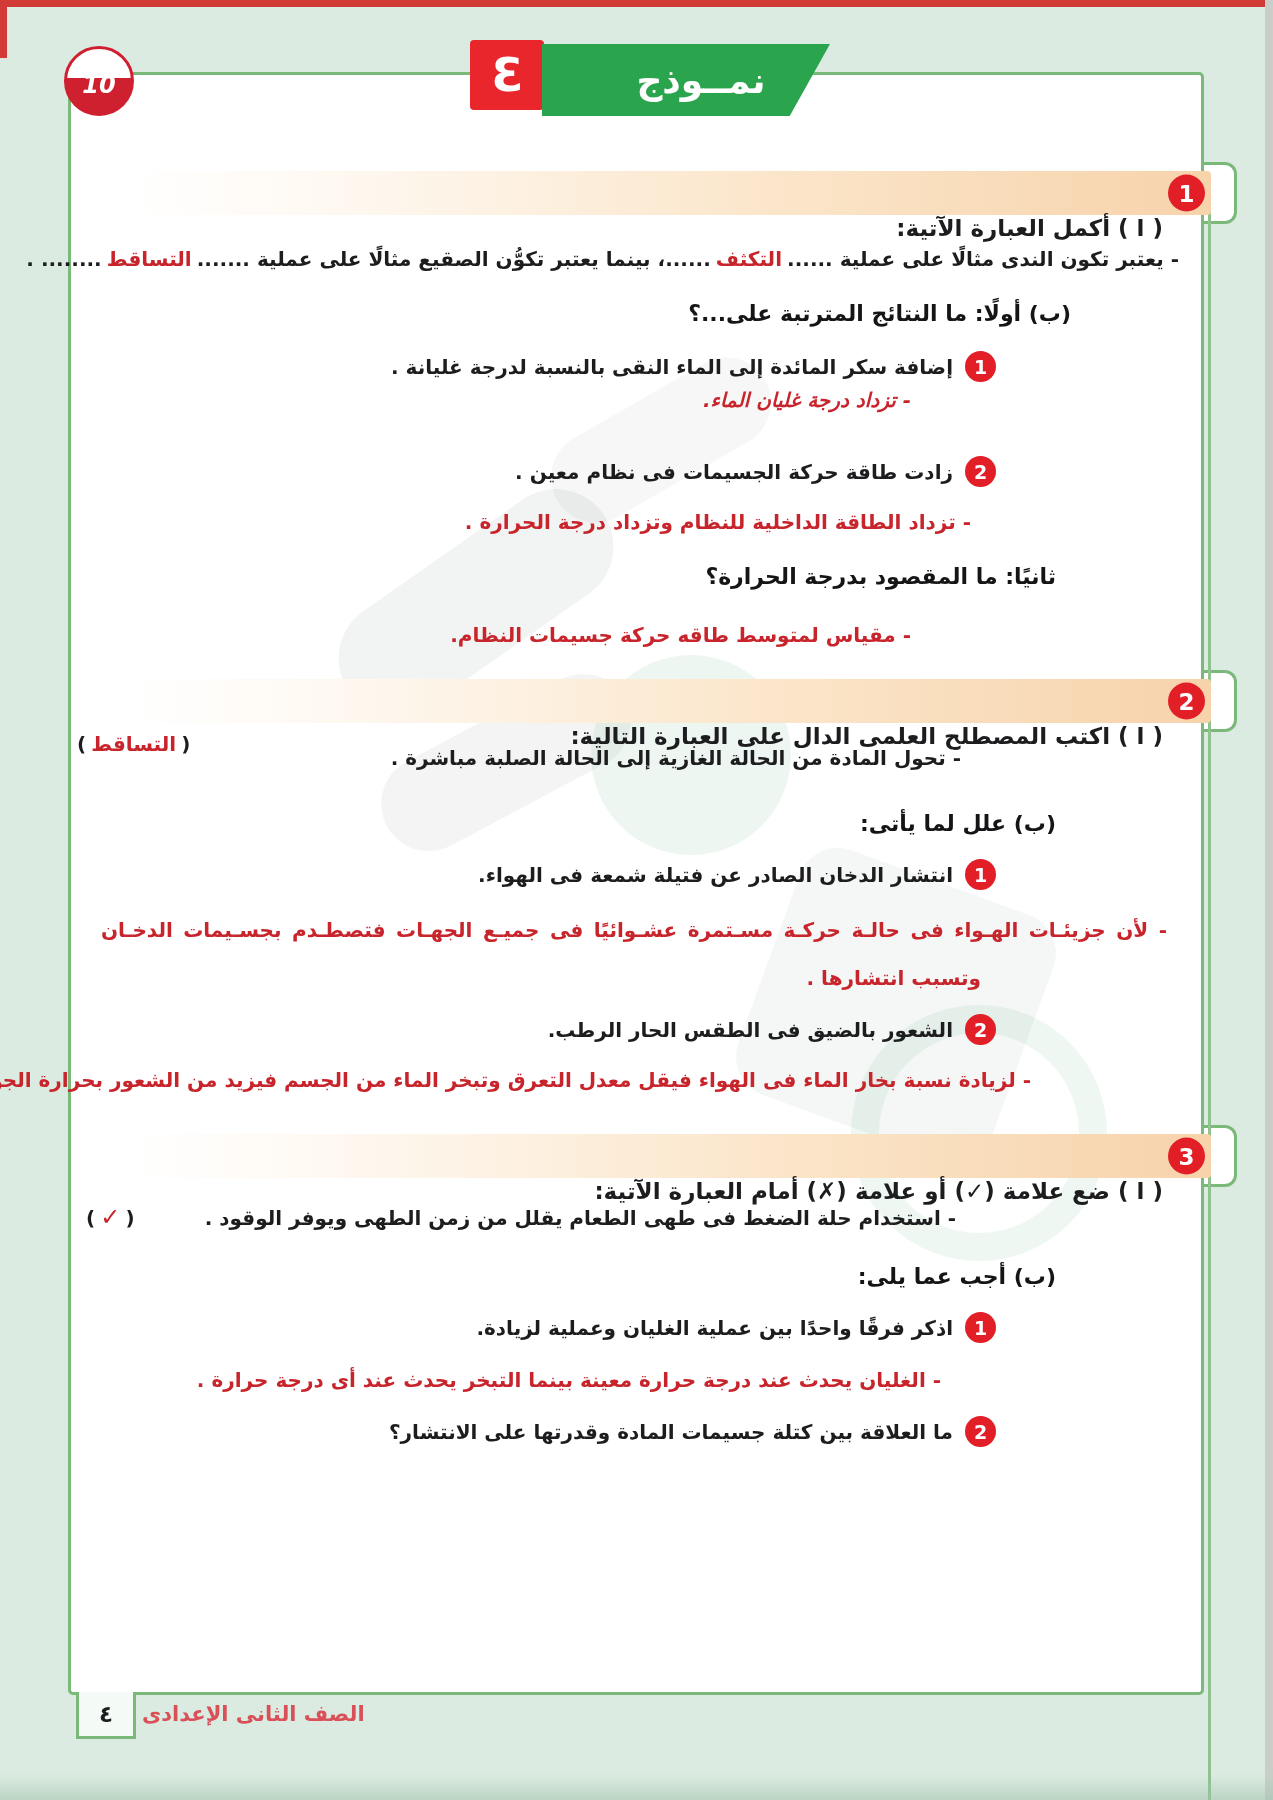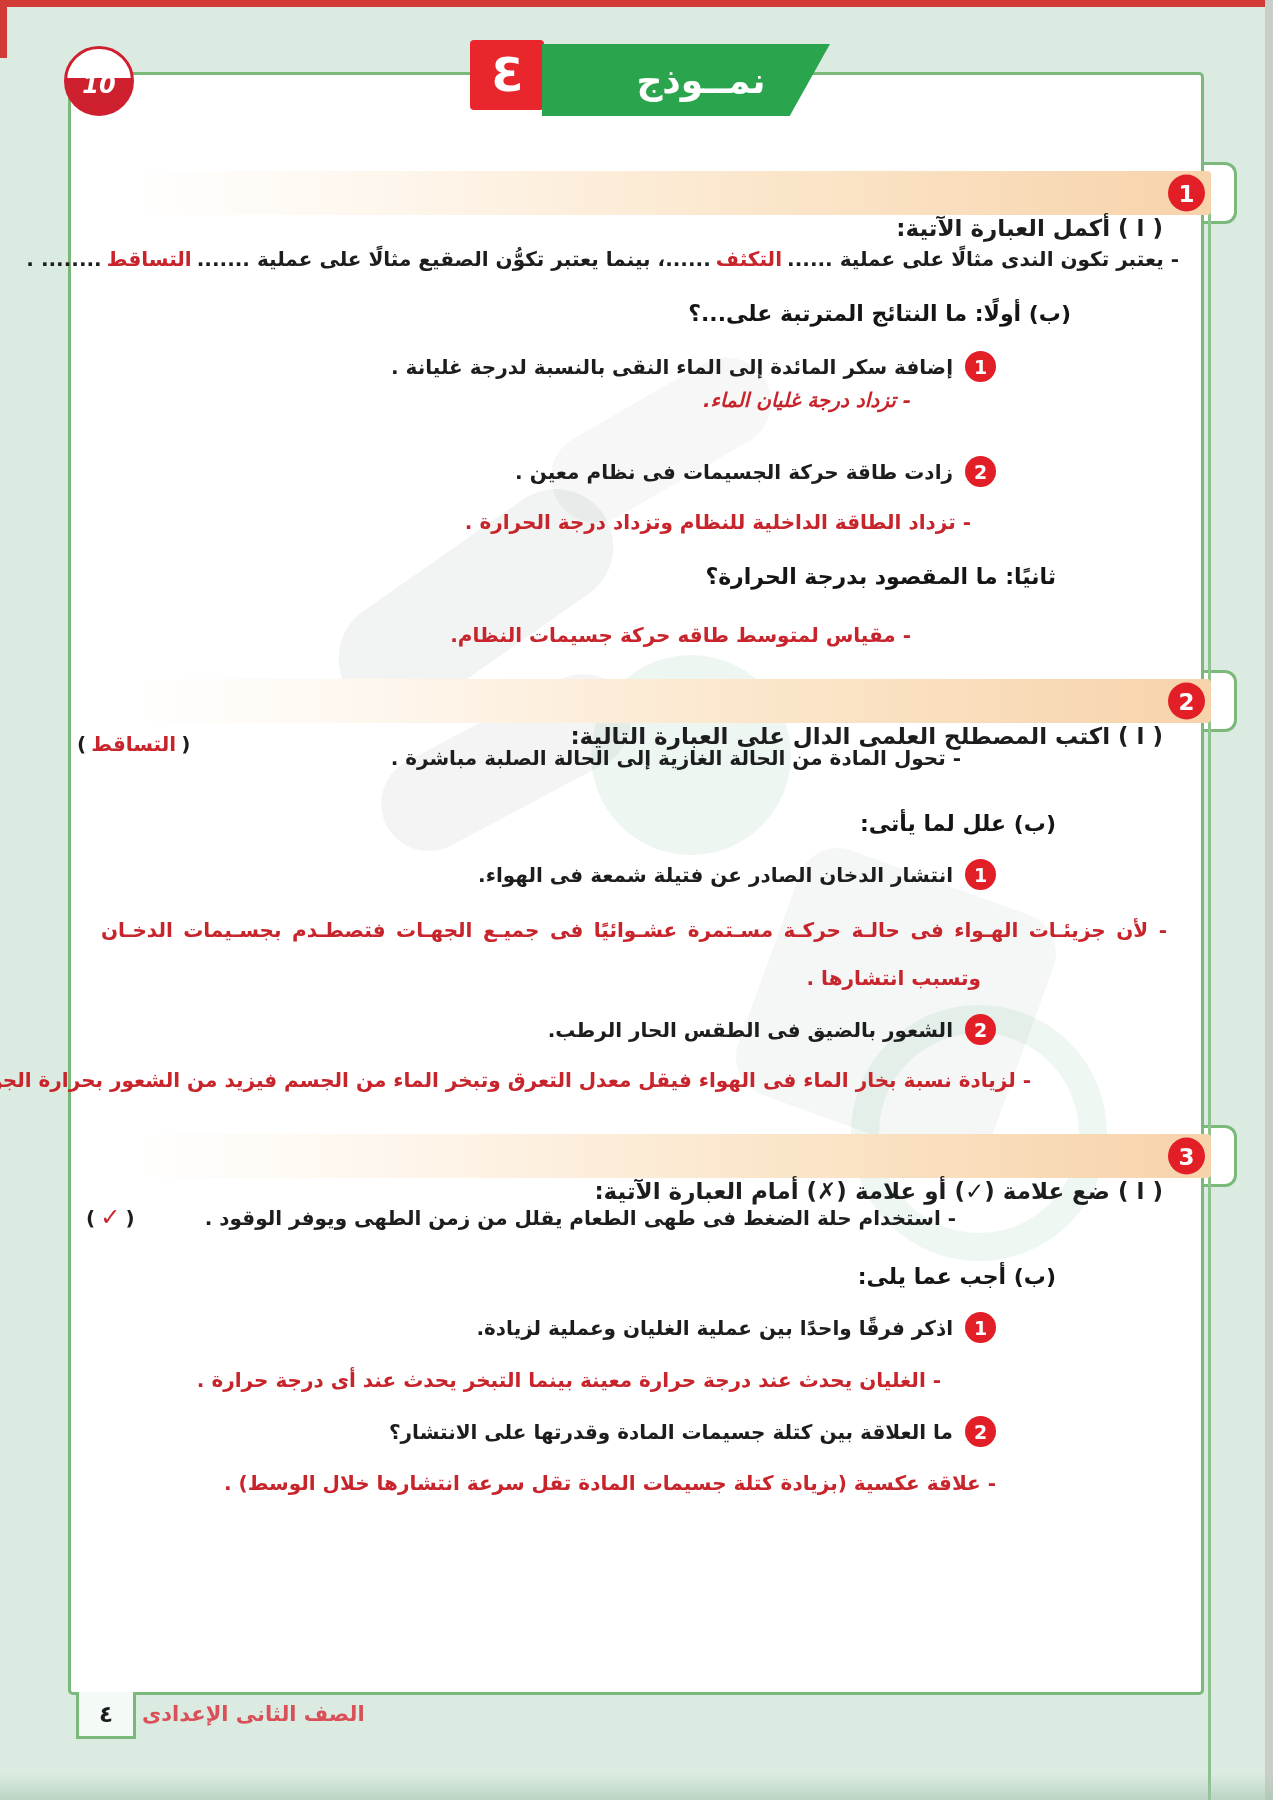--- a/index.html
+++ b/index.html
@@ -188,20 +188,19 @@
     <span class="black">اذكر فرقًا واحدًا بين عملية الغليان وعملية لزيادة.</span>
   </div>
 
   <div class="row red" style="top:1293px;right:260px;">- الغليان يحدث عند درجة حرارة معينة بينما التبخر يحدث عند أى درجة حرارة .</div>
 
   <div class="row item" style="top:1341px;right:205px;">
     <span class="inum">2</span>
     <span class="black">ما العلاقة بين كتلة جسيمات المادة وقدرتها على الانتشار؟</span>
   </div>
 
-  <div class="row red" style="top:1396px;right:205px;">- علاقة عكسية (بزيادة كتلة جسيمات المادة تقل سرعة انتشارها خلال الوسط) .</div>
 
 </div>
 
 <div class="footer-box">
   <span>٤</span>
 </div>
 <div class="footer-grade">الصف الثانى الإعدادى</div>
 
 </body></html>

